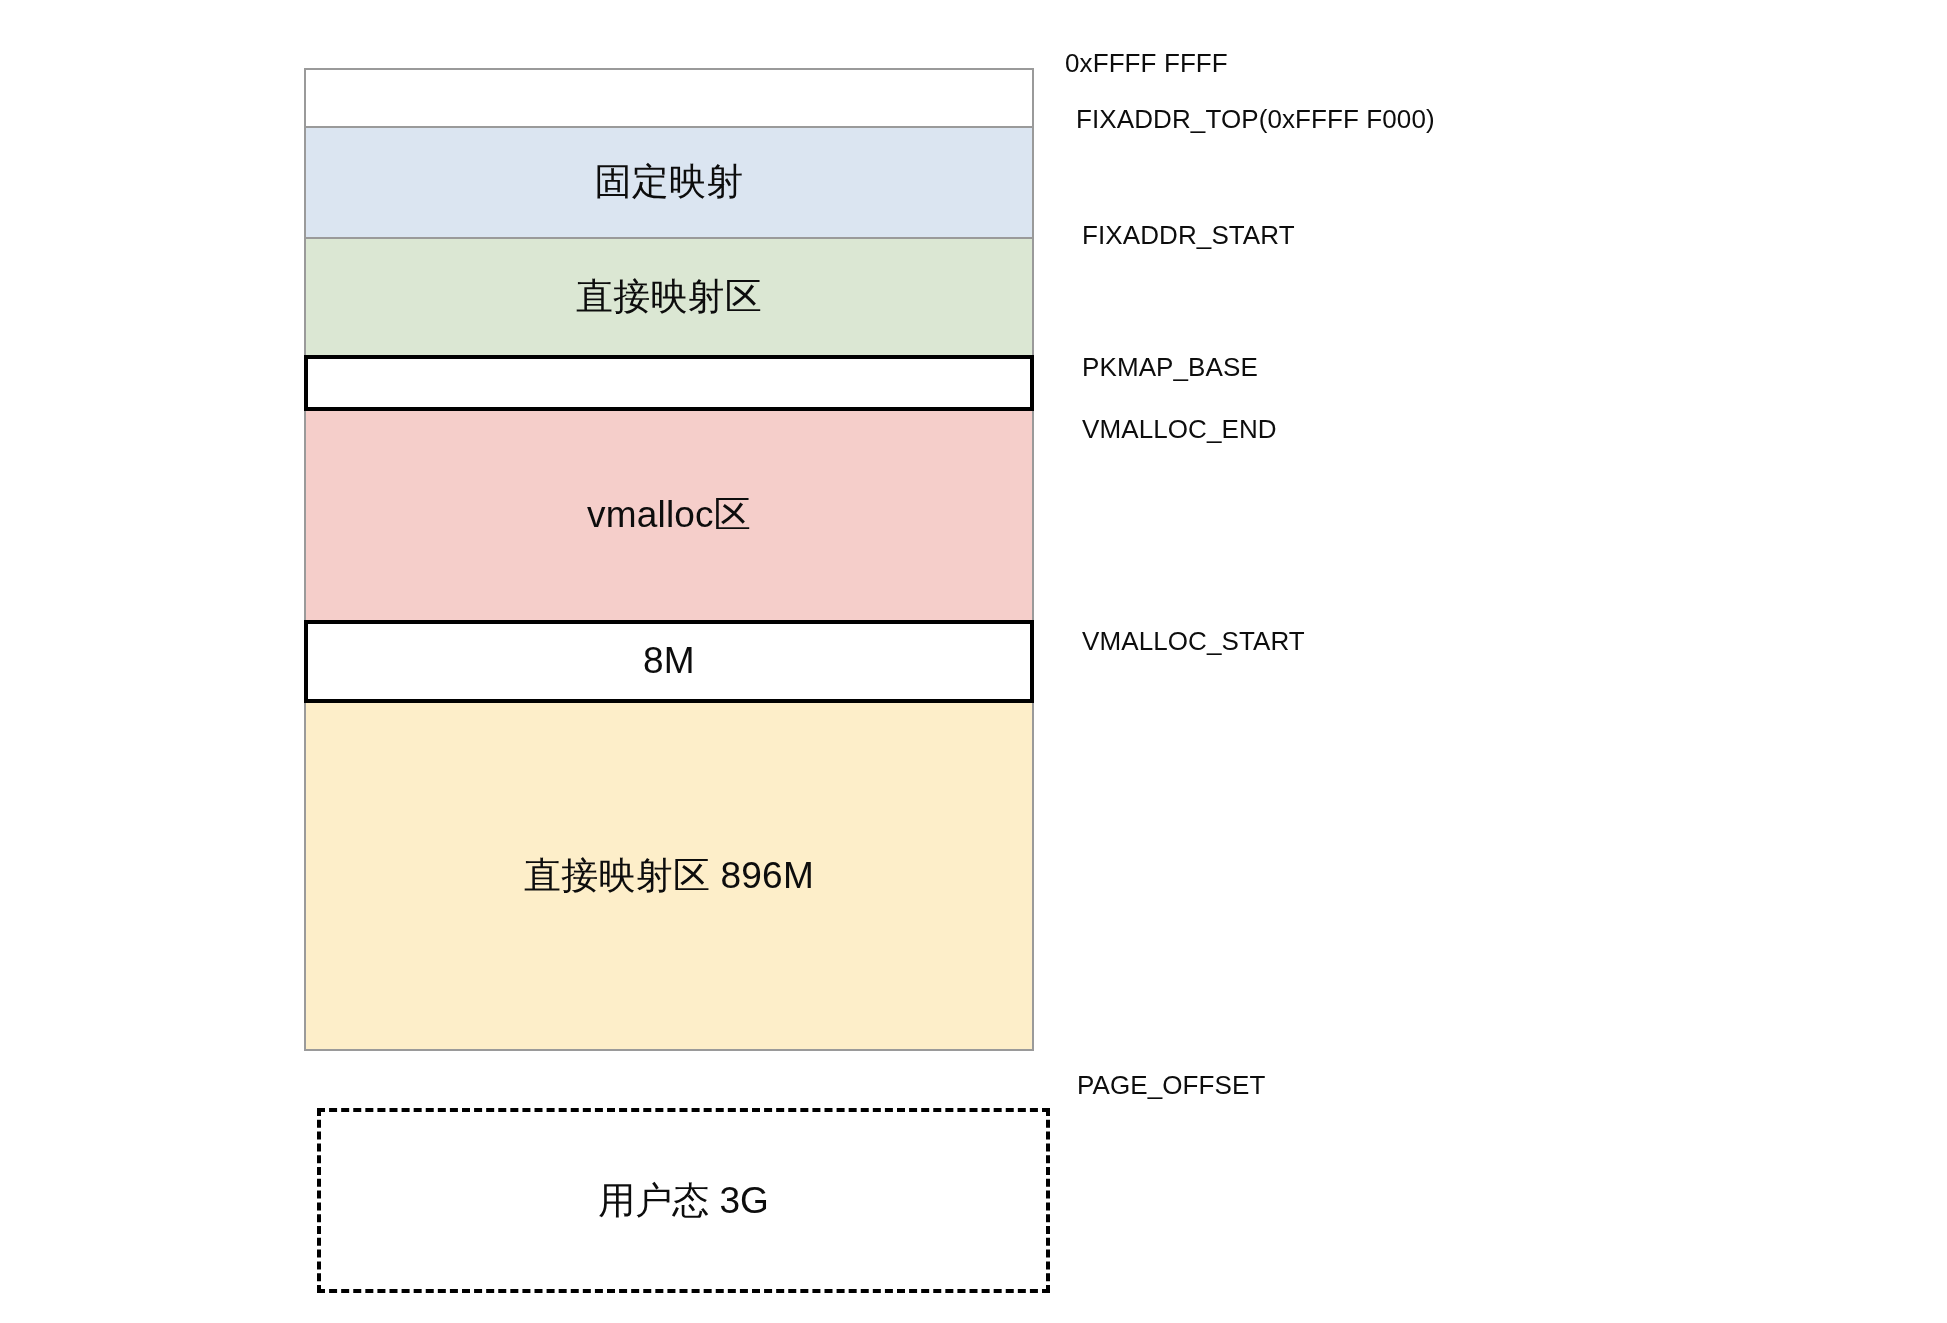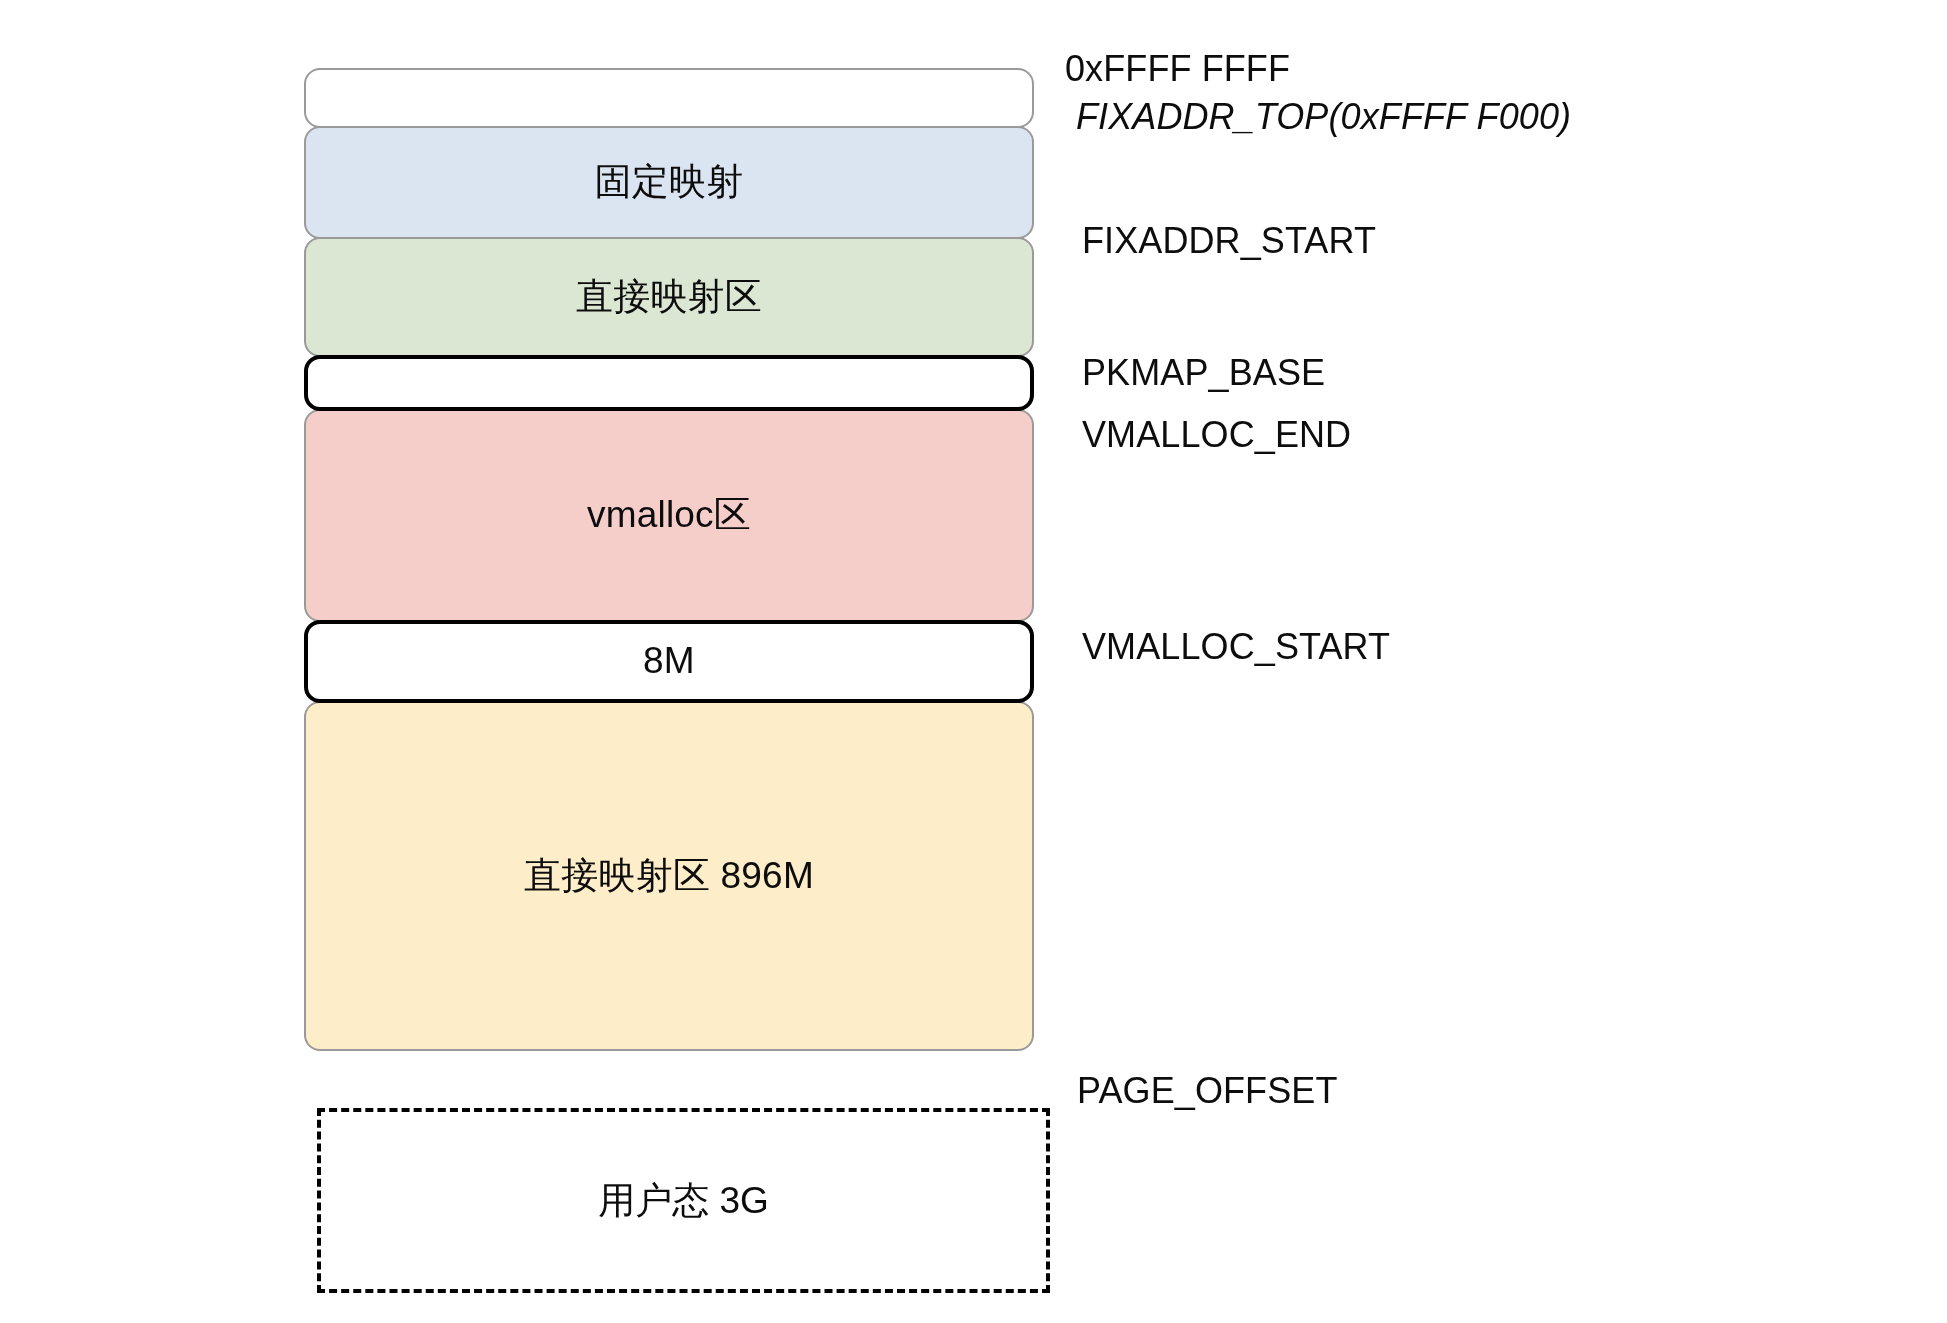--- a/index.html
+++ b/index.html
@@ -33,21 +33,20 @@
     box-sizing: border-box;
     width: 730px;
     display: flex;
     align-items: center;
     justify-content: center;
     font-size: 37px;
     line-height: 1.1;
     letter-spacing: 0.2px;
     color: #0d0d0d;
     position: relative;
-    border-radius: 16px;
   }
   .seg-label {
     white-space: nowrap;
   }
   .border-gray { border: 2px solid #9a9a9a; }
   .border-black { border: 4px solid #000000; align-items: center; }
   .seg + .seg { margin-top: -2px; }
   .seg.border-black { z-index: 3; }
 
   
@@ -63,21 +62,21 @@
     display: flex;
     align-items: center;
     justify-content: center;
     font-size: 37px;
     color: #0d0d0d;
   }
 
   
   .annot {
     position: absolute;
-    font-size: 36px;
+    font-size: 26px;
     line-height: 1.18;
     white-space: nowrap;
     color: #0d0d0d;
     letter-spacing: 0.1px;
   }
 </style>
 </head>
 <body>
 
 <div id="canvas">
@@ -113,21 +112,21 @@
     </div>
 
   </div>
 
   <div class="userbox">
     <span class="seg-label">用户态 3G</span>
   </div>
 
   <div class="annot" style="left:1065px; top:48px;">0xFFFF FFFF</div>
 
-  <div class="annot" style="left:1076px; top:96px;font-style:italic;">FIXADDR_TOP(0xFFFF F000)</div>
+  <div class="annot" style="left:1076px; top:104px;">FIXADDR_TOP(0xFFFF F000)</div>
 
   <div class="annot" style="left:1082px; top:220px;">FIXADDR_START</div>
 
   <div class="annot" style="left:1082px; top:352px;">PKMAP_BASE</div>
 
   <div class="annot" style="left:1082px; top:414px;">VMALLOC_END</div>
 
   <div class="annot" style="left:1082px; top:626px;">VMALLOC_START</div>
 
 

